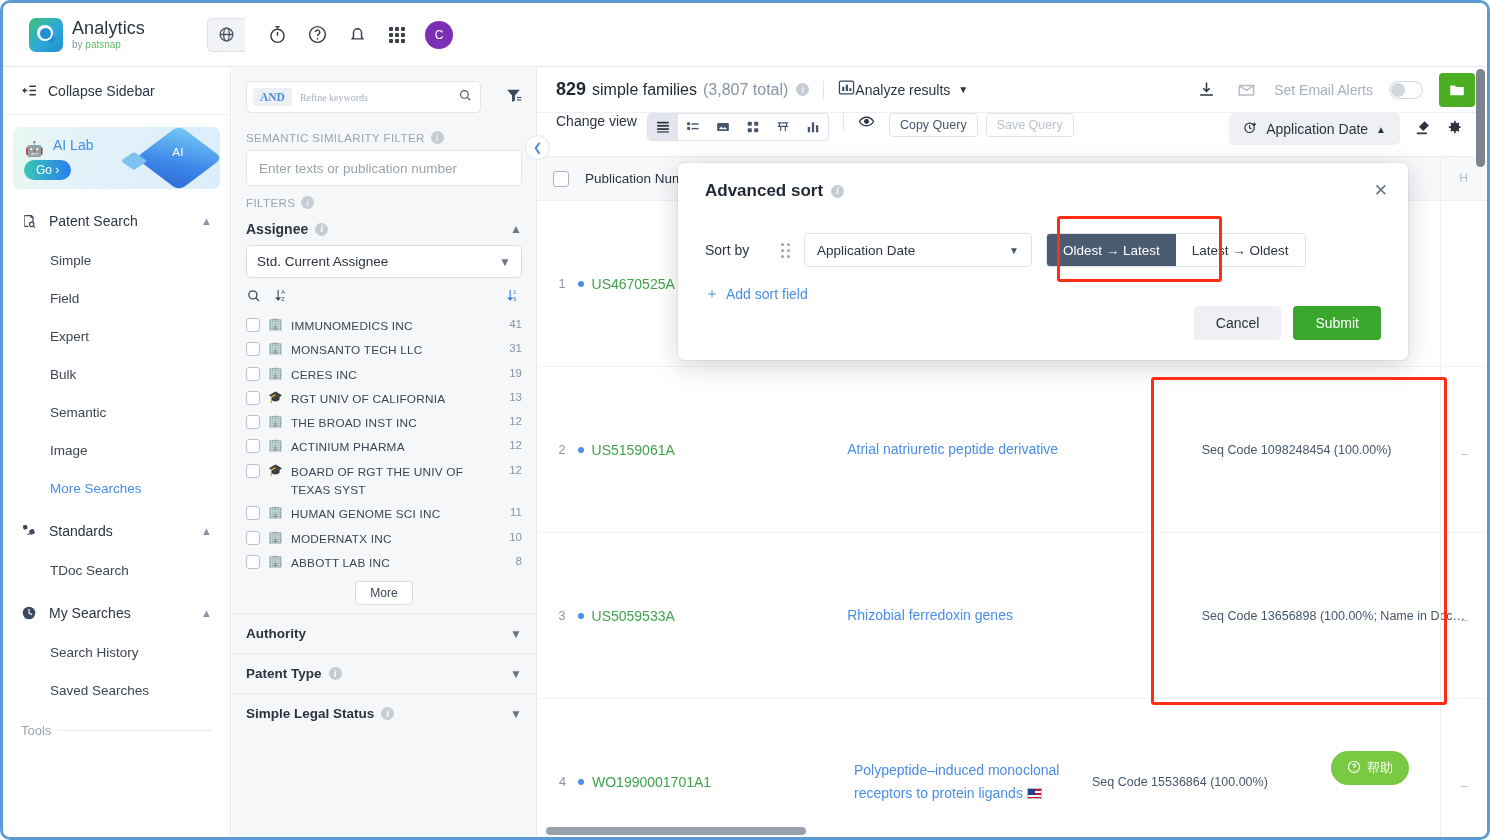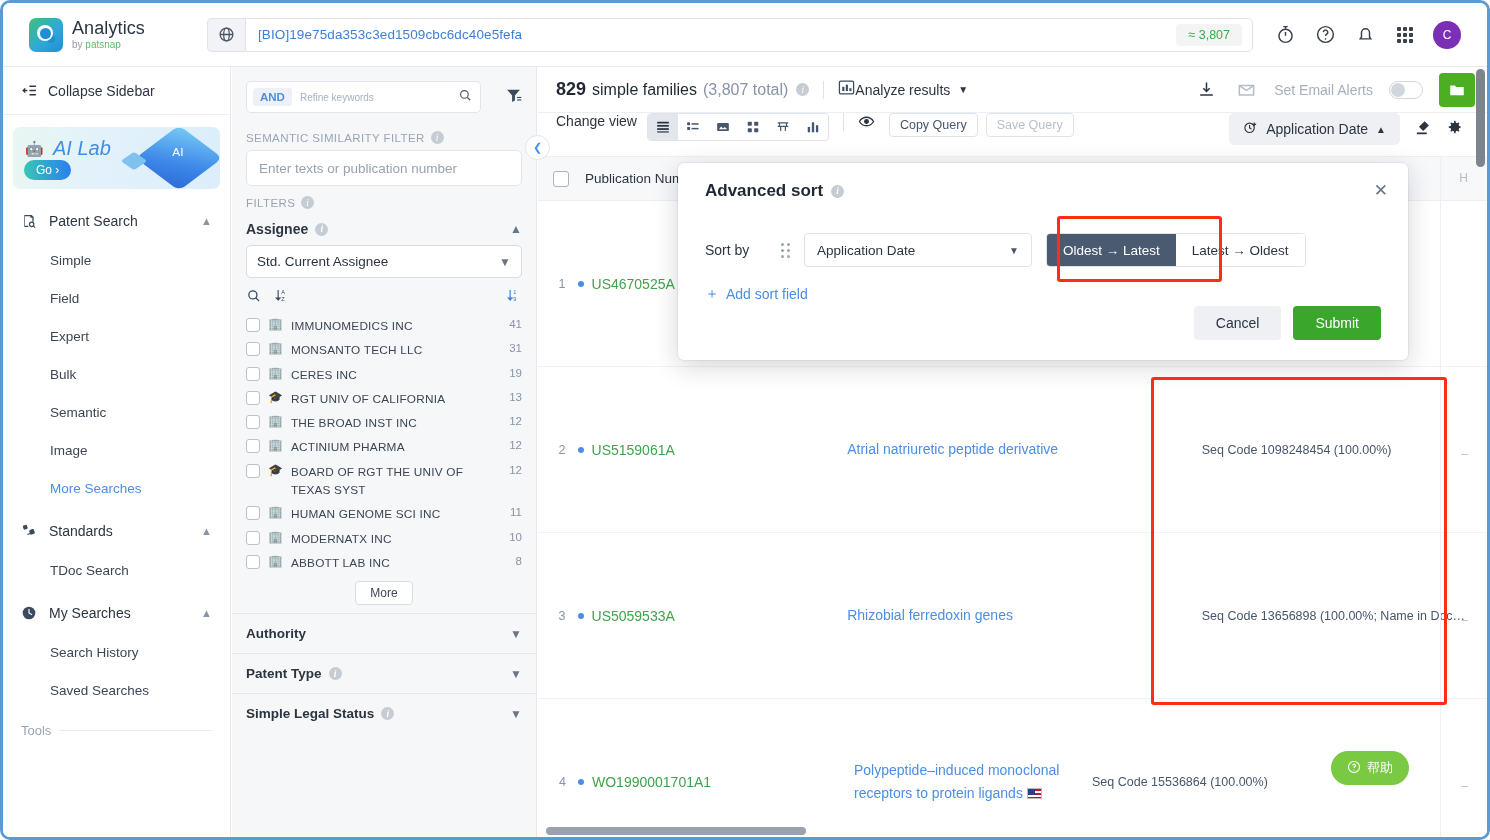--- a/index.html
+++ b/index.html
@@ -92,21 +92,21 @@
     display:flex; align-items:center; gap:10px;
     height:48px; padding:0 18px;
     border-bottom:1px solid #eef0f3;
     font-size:14px; color:#2d3542;
   }
   .ailab {
     margin: 12px 10px 8px 10px; height: 62px; border-radius:7px;
     background: linear-gradient(100deg,#e8f7f1 0%,#e2f1fb 45%,#dceefb 100%);
     position:relative; overflow:hidden;
   }
-  .ailab-title { position:absolute; left:40px; top:10px; font-size:20px; color:#3f8fe0;font-style:italic; }
+  .ailab-title { position:absolute; left:40px; top:10px; font-size:14px; color:#3f8fe0; }
   .ailab-bot { position:absolute; left:12px; top:13px; font-size:15px; }
   .ailab-go {
     position:absolute; left:11px; top:33px;
     background: linear-gradient(90deg,#38c6b4,#2a7ff0);
     color:#fff; font-size:12px; padding:3px 12px; border-radius:11px;
   }
   .ailab-cube {
     position:absolute; right:14px; top:4px; width:54px; height:54px;
     background: linear-gradient(150deg,#6fc8f5 0%,#2f7fe8 60%,#1f5fd0 100%);
     transform: rotate(45deg) skew(-8deg,-8deg);
@@ -135,21 +135,21 @@
     display:flex; align-items:center; gap:8px;
     padding: 14px 18px 0 18px; font-size:13px; color:#9aa5b2;
   }
   .tools-row .rule { flex:1; height:1px; background:#e6e9ee; }
 
   
   .filters {
     position:absolute; left:229px; top:64px; bottom:0; width:305px;
     background:#f6f7f9; border-right:1px solid #e6e9ee; overflow:hidden;
   }
-  .refine-row { display:flex; align-items:center; gap:24px; padding:14px 14px 8px 14px; }
+  .refine-row { display:flex; align-items:center; gap:24px; padding:14px 14px 8px 14px;font-family:Liberation Serif, serif; }
   .refine-box {
     flex:1; height:32px; background:#fff; border:1px solid #e1e5ea; border-radius:5px;
     display:flex; align-items:center; gap:8px; padding:0 8px 0 6px;
   }
   .and-chip { background:#edf1f7; color:#4f8ddb; font-size:11.5px; font-weight:700; padding:3px 7px; border-radius:3px; }
   .refine-box .ph { flex:1; color:#a6b0bc; font-size:10px; }
   .funnel { color:#4a5563; font-size:15px; }
 
   .sec-label { padding: 10px 14px 6px 14px; font-size:11.5px; color:#9aa5b2; letter-spacing:.4px; display:flex; align-items:center; gap:6px;}
   .info-dot {
@@ -328,24 +328,20 @@
     </div>
 
     <div class="globe-btn">
       <svg width="17" height="17" viewBox="0 0 24 24" fill="none" stroke="currentColor" stroke-width="1.8">
           <circle cx="12" cy="12" r="9"></circle>
           <ellipse cx="12" cy="12" rx="4" ry="9"></ellipse>
           <path d="M3 12h18"></path>
         </svg>
     </div>
 
-    <div class="querybar">
-      <div class="query-text">[BIO]19e75da353c3ed1509cbc6dc40e5fefa</div>
-      <div class="query-count">≈ 3,807</div>
-    </div>
 
     <div class="top-icons">
       <div class="tico">
         <svg width="21" height="21" viewBox="0 0 24 24" fill="none" stroke="currentColor" stroke-width="1.7">
             <circle cx="12" cy="13.5" r="7.5"></circle>
             <path d="M12 13.5V9M9.5 3h5M12 3v2.5"></path>
           </svg>
       </div>
       <div class="tico">
         <svg width="21" height="21" viewBox="0 0 24 24" fill="none" stroke="currentColor" stroke-width="1.7">

